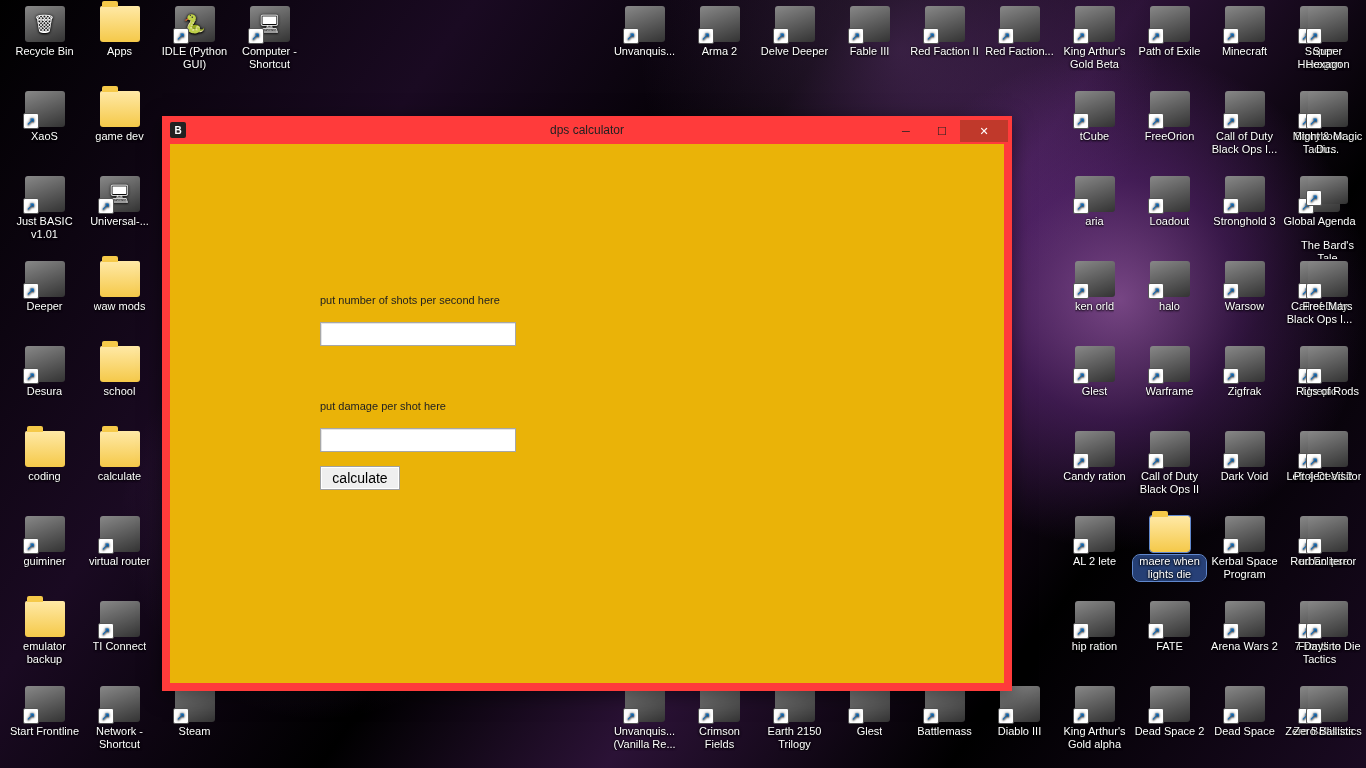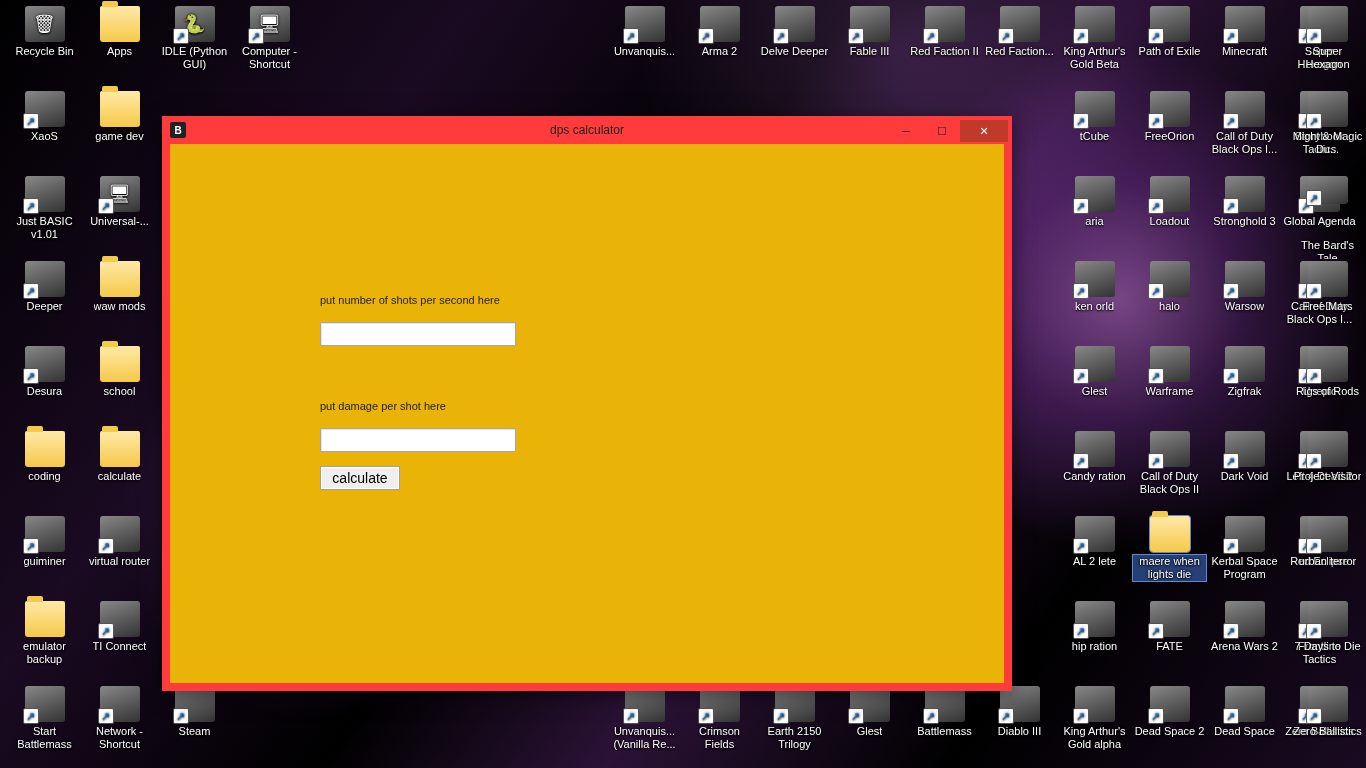--- a/index.html
+++ b/index.html
@@ -57,21 +57,21 @@
     content:""; position:absolute; top:-5px; left:2px; width:16px; height:6px;
     background:#f5c949; border-radius:2px 2px 0 0;
   }
   .di .pic.shortcut::after{
     content:"↗"; position:absolute; left:-2px; bottom:-2px;
     width:14px;height:14px;background:#fff;color:#036ac4;
     font-size:11px;line-height:14px;text-align:center;border:1px solid #555;
     border-radius:2px;
   }
   .di .lbl { max-width: 73px; overflow: hidden; display:-webkit-box;-webkit-line-clamp:3;-webkit-box-orient:vertical;}
-  .di.selected .lbl { background: rgba(80,140,255,0.45); outline:1px solid rgba(120,170,255,0.8);}
+  .di.selected .lbl { background: rgba(80,140,255,0.45); outline:1px solid rgba(120,170,255,0.8);border-radius:7px;}
   .di.selected .pic { outline:1px solid rgba(120,170,255,0.8); background-color:rgba(80,140,255,0.25);}
 
   .spacer { visibility:hidden; }
 
   
   #app-window {
     position: absolute;
     left: 162px; top: 116px;
     width: 850px; height: 575px;
     background: #ff3b3b;
@@ -438,21 +438,21 @@
       <div class="di">
         <div class="pic shortcut"></div>
         <div class="lbl">Arena Wars 2</div>
       </div>
       <div class="di">
         <div class="pic shortcut"></div>
         <div class="lbl">Frontline Tactics</div>
       </div>
       <div class="di">
         <div class="pic shortcut"></div>
-        <div class="lbl">Start Battlemass</div>
+        <div class="lbl">Start Frontline</div>
       </div>
       <div class="di">
         <div class="pic shortcut"></div>
         <div class="lbl">Network - Shortcut</div>
       </div>
       <div class="di">
         <div class="pic shortcut"></div>
         <div class="lbl">Steam</div>
       </div>
       <div class="di spacer"></div>

